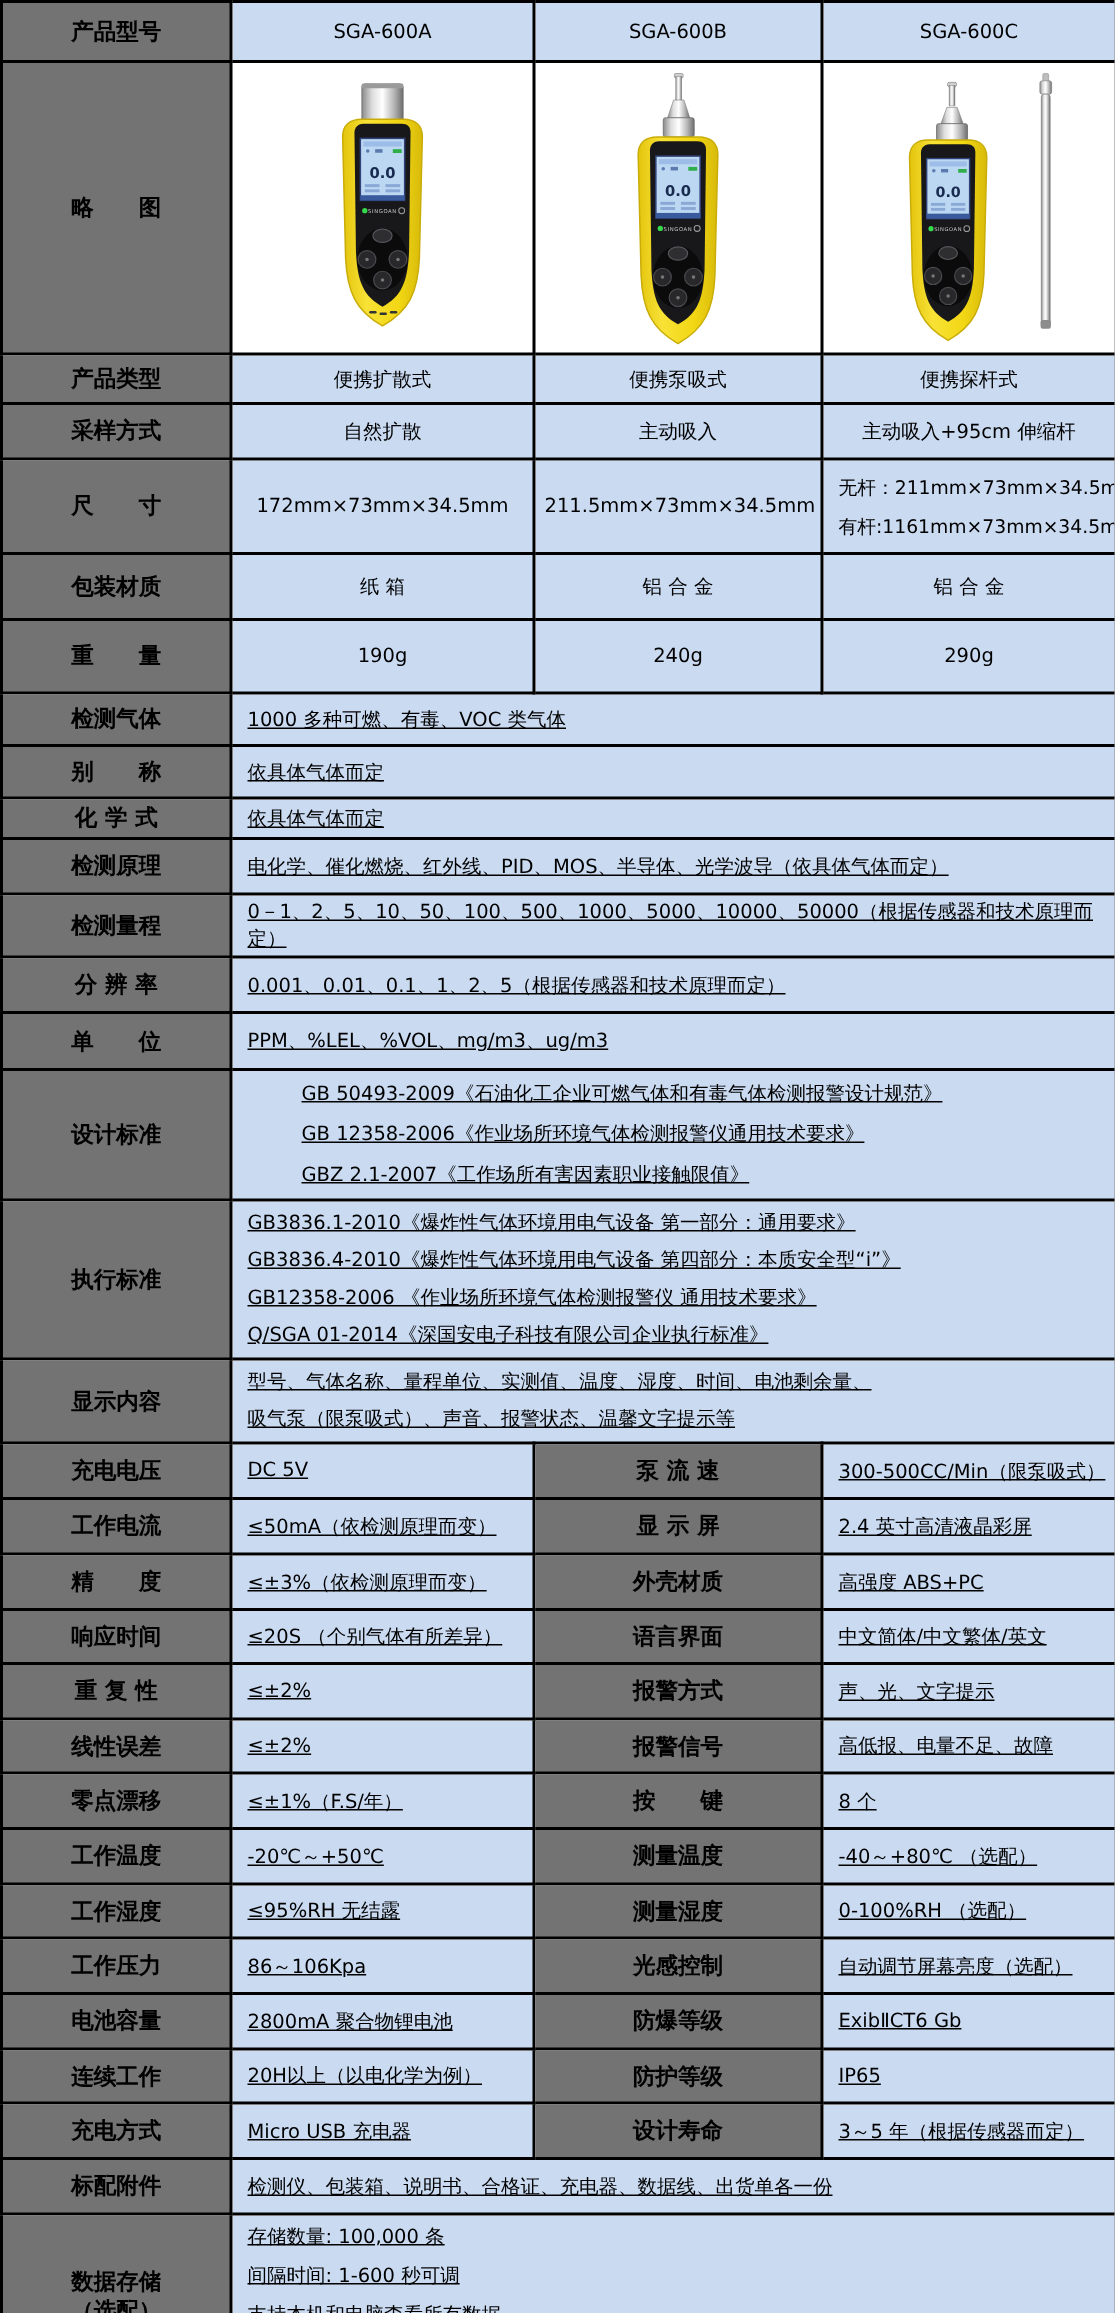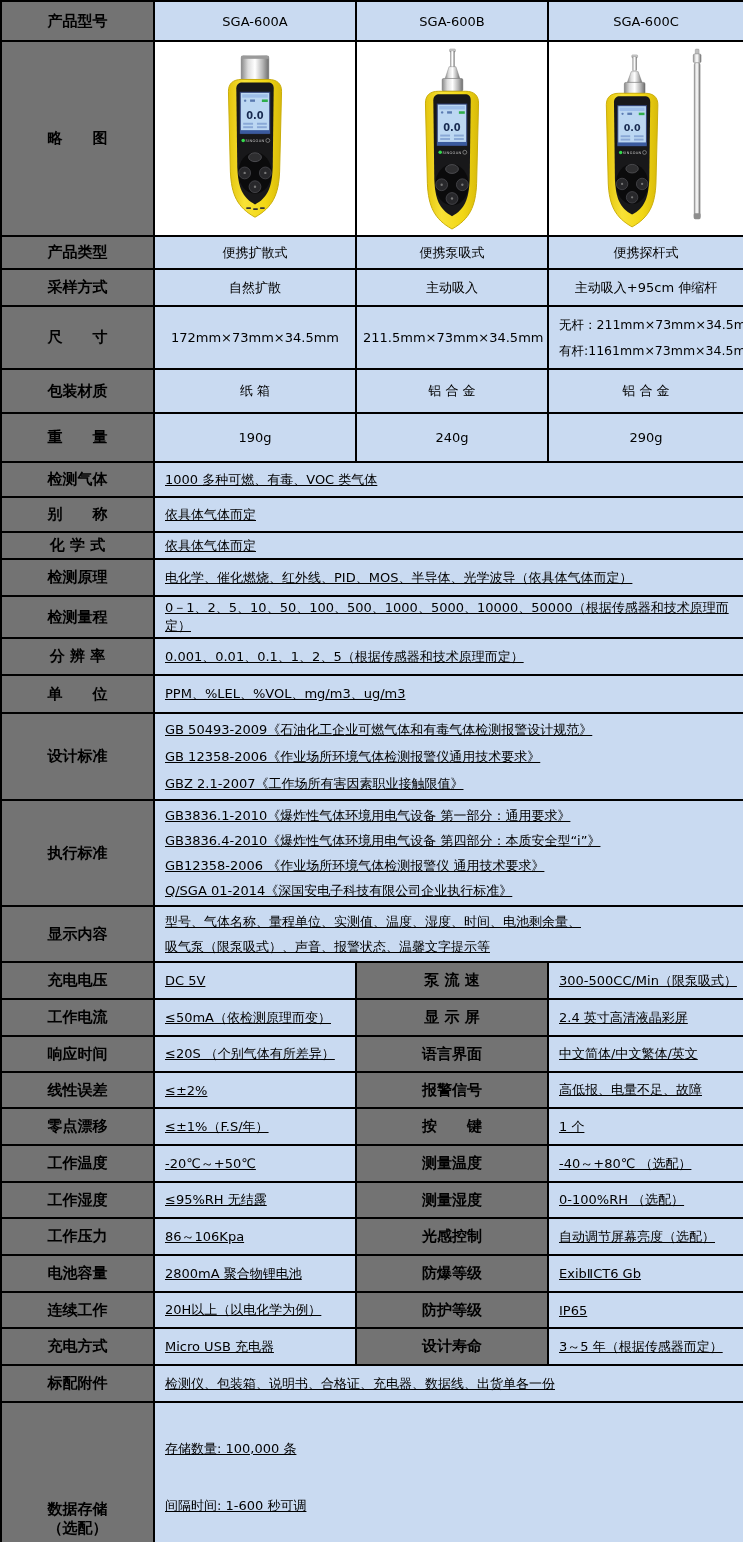--- a/index.html
+++ b/index.html
@@ -4,25 +4,25 @@
 <style>
   html,body{margin:0;padding:0;background:#fff;}
   .page{width:743px;box-sizing:border-box;font-family:"DejaVu Sans","Liberation Sans",sans-serif;color:#000;}
   table.spec{border-collapse:collapse;table-layout:fixed;width:743px;border:2px solid #000;}
   td{border:2px solid #000;padding:2px 6px;box-sizing:border-box;overflow:hidden;}
   td.lbl{background:#737373;text-align:center;font-weight:bold;font-size:15px;padding:3px 2px;}
   td.val{background:#C9DAF1;font-size:13px;}
   td.ctr{text-align:center;}
   td.lft{text-align:left;padding-left:10px;text-decoration:underline;}
   td.white{background:#fff;text-align:right;vertical-align:middle;padding:0;}
-  .ln{line-height:27px;white-space:nowrap;}
+  .ln{line-height:27px;white-space:nowrap;margin-left:36px;}
   .ln2{line-height:25px;white-space:nowrap;}
   .dim-lines div{line-height:26px;font-size:12.5px;white-space:nowrap;text-align:left;padding-left:4px;}
   .small{font-size:12.5px;}
-  .storage div{line-height:26px;white-space:nowrap;margin-top:31px;}
+  .storage div{line-height:26px;white-space:nowrap;}
   svg{display:block;margin:0 auto;}
 </style>
 </head>
 <body>
 
 <div class="page">
 <table class="spec">
 <colgroup>
         <col style="width:153px">
         <col style="width:202px">
@@ -269,37 +269,49 @@
   <td class="val lft">DC 5V</td>
   <td class="lbl">泵 流 速</td>
   <td class="val lft">300-500CC/Min（限泵吸式）</td>
 </tr>
 <tr style="height:37px">
   <td class="lbl">工作电流</td>
   <td class="val lft">≤50mA（依检测原理而变）</td>
   <td class="lbl">显 示 屏</td>
   <td class="val lft">2.4 英寸高清液晶彩屏</td>
 </tr>
+<tr style="height:37px">
+  <td class="lbl">精　　度</td>
+  <td class="val lft">≤±3%（依检测原理而变）</td>
+  <td class="lbl">外壳材质</td>
+  <td class="val lft">高强度 ABS+PC</td>
+</tr>
 <tr style="height:36px">
   <td class="lbl">响应时间</td>
   <td class="val lft">≤20S （个别气体有所差异）</td>
   <td class="lbl">语言界面</td>
   <td class="val lft">中文简体/中文繁体/英文</td>
 </tr>
+<tr style="height:37px">
+  <td class="lbl">重 复 性</td>
+  <td class="val lft">≤±2%</td>
+  <td class="lbl">报警方式</td>
+  <td class="val lft">声、光、文字提示</td>
+</tr>
 <tr style="height:36px">
   <td class="lbl">线性误差</td>
   <td class="val lft">≤±2%</td>
   <td class="lbl">报警信号</td>
   <td class="val lft">高低报、电量不足、故障</td>
 </tr>
 <tr style="height:37px">
   <td class="lbl">零点漂移</td>
   <td class="val lft">≤±1%（F.S/年）</td>
   <td class="lbl">按　　键</td>
-  <td class="val lft">1 个</td>
+  <td class="val lft">8 个</td>
 </tr>
 <tr style="height:37px">
   <td class="lbl">工作温度</td>
   <td class="val lft">-20℃～+50℃</td>
   <td class="lbl">测量温度</td>
   <td class="val lft">-40～+80℃ （选配）</td>
 </tr>
 <tr style="height:36px">
   <td class="lbl">工作湿度</td>
   <td class="val lft">≤95%RH 无结露</td>

